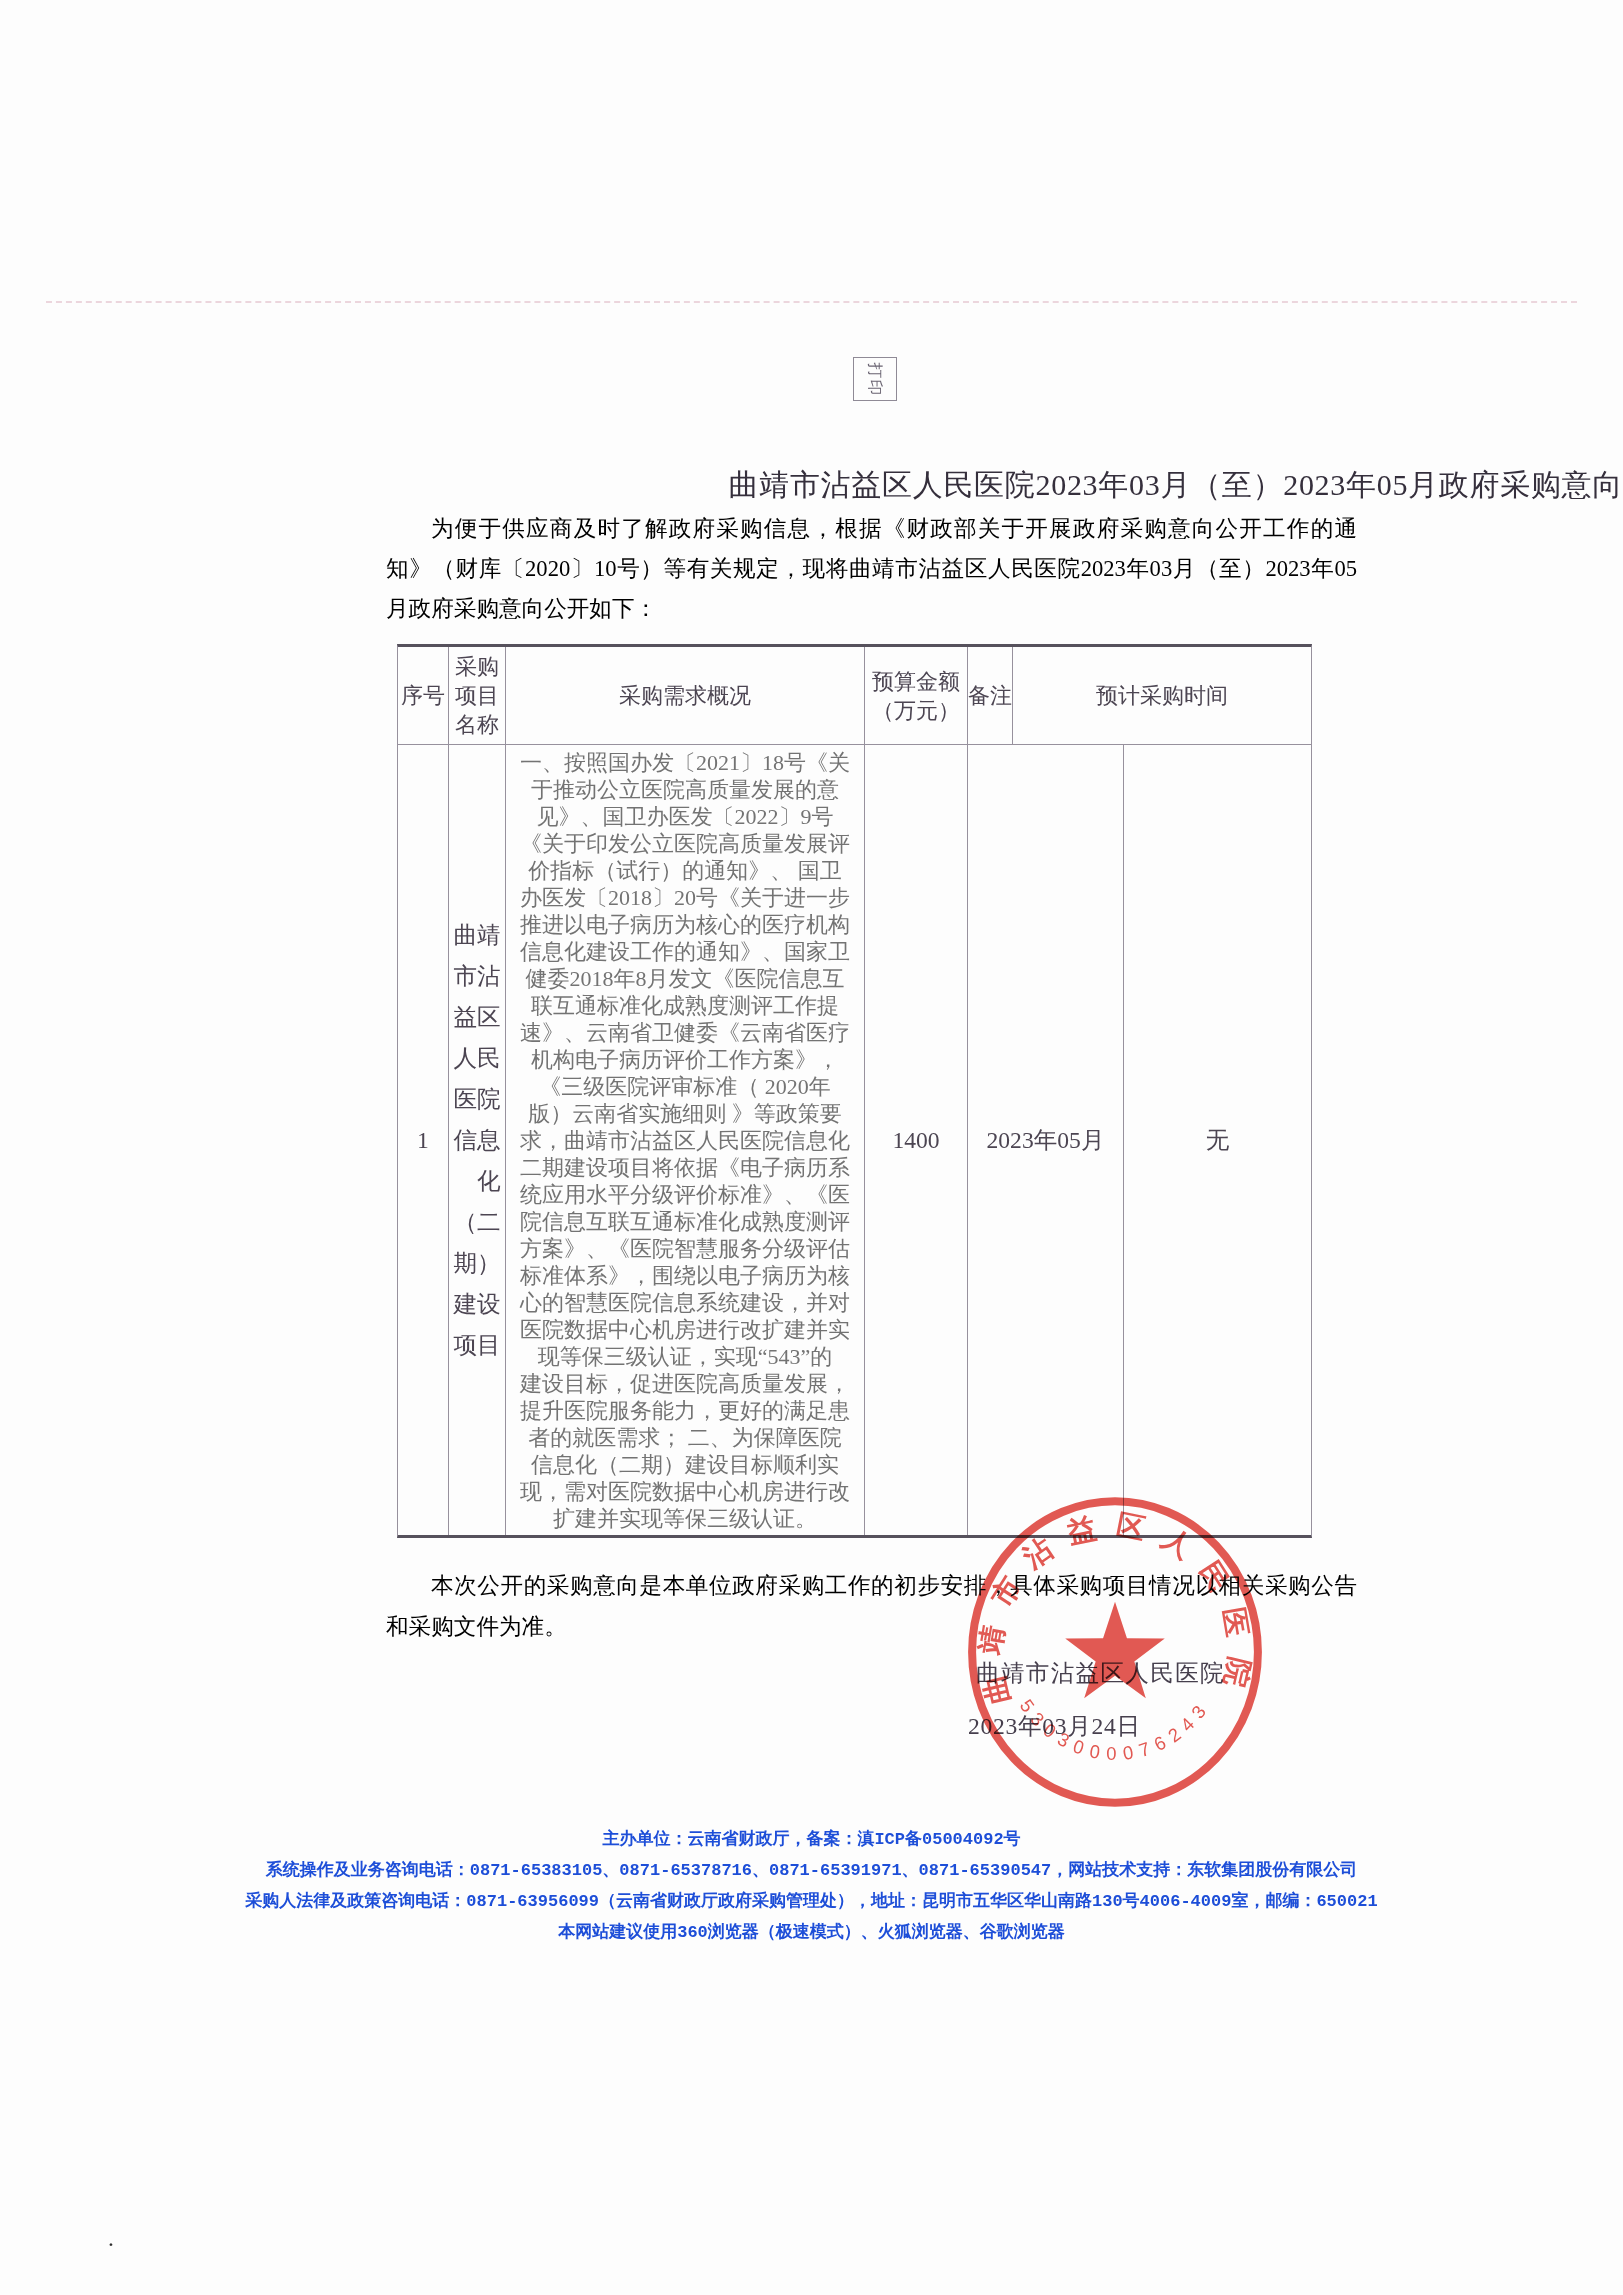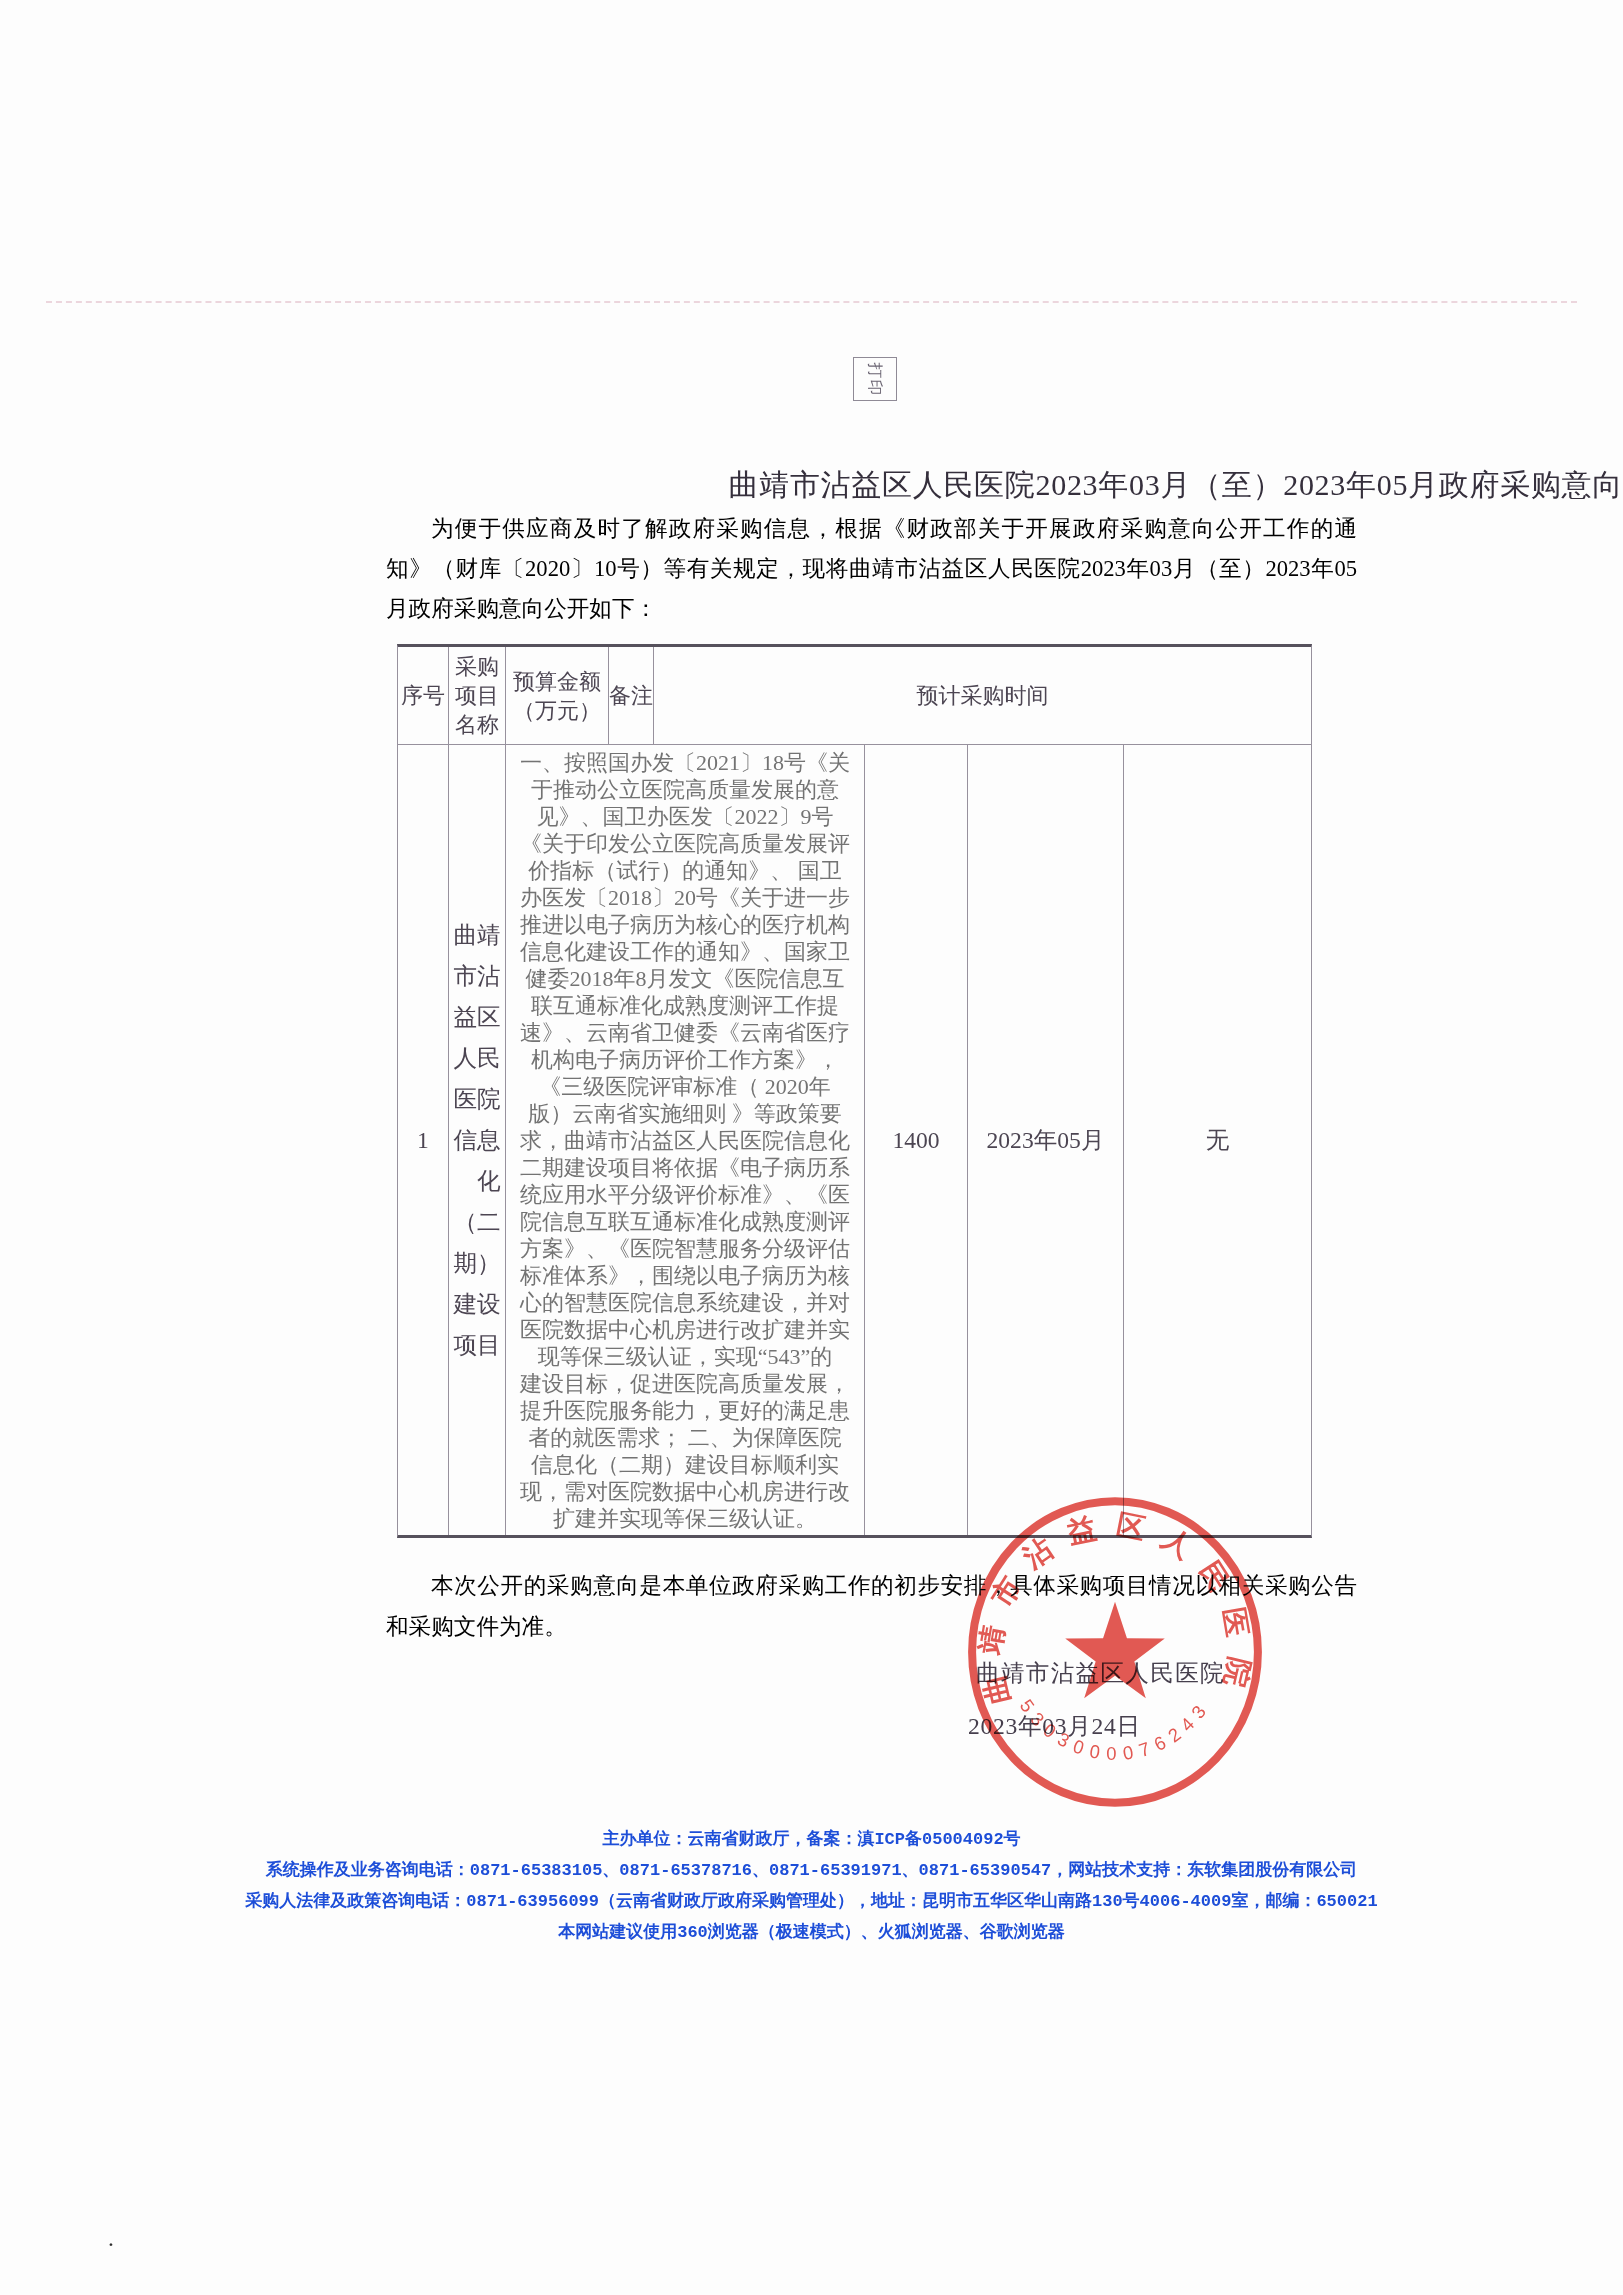--- a/index.html
+++ b/index.html
@@ -102,20 +102,21 @@
   </button>
 
   <h1 class="doc-title">曲靖市沾益区人民医院2023年03月（至）2023年05月政府采购意向</h1>
 
   <p class="intro">为便于供应商及时了解政府采购信息，根据《财政部关于开展政府采购意向公开工作的通知》（财库〔2020〕10号）等有关规定，现将曲靖市沾益区人民医院2023年03月（至）2023年05月政府采购意向公开如下：</p>
 
   <div class="proc-table">
     <div class="t-row t-head">
       <div class="t-cell c-seq">序号</div>
       <div class="t-cell c-name">采购项目名称</div>
+      <div class="t-cell c-desc">采购需求概况</div>
       <div class="t-cell c-budget">预算金额（万元）</div>
       <div class="t-cell c-rem">备注</div>
       <div class="t-cell c-time">预计采购时间</div>
     </div>
     <div class="t-row t-body">
       <div class="t-cell c-seq">1</div>
       <div class="t-cell c-name pre">曲靖
 市沾
 益区
 人民

